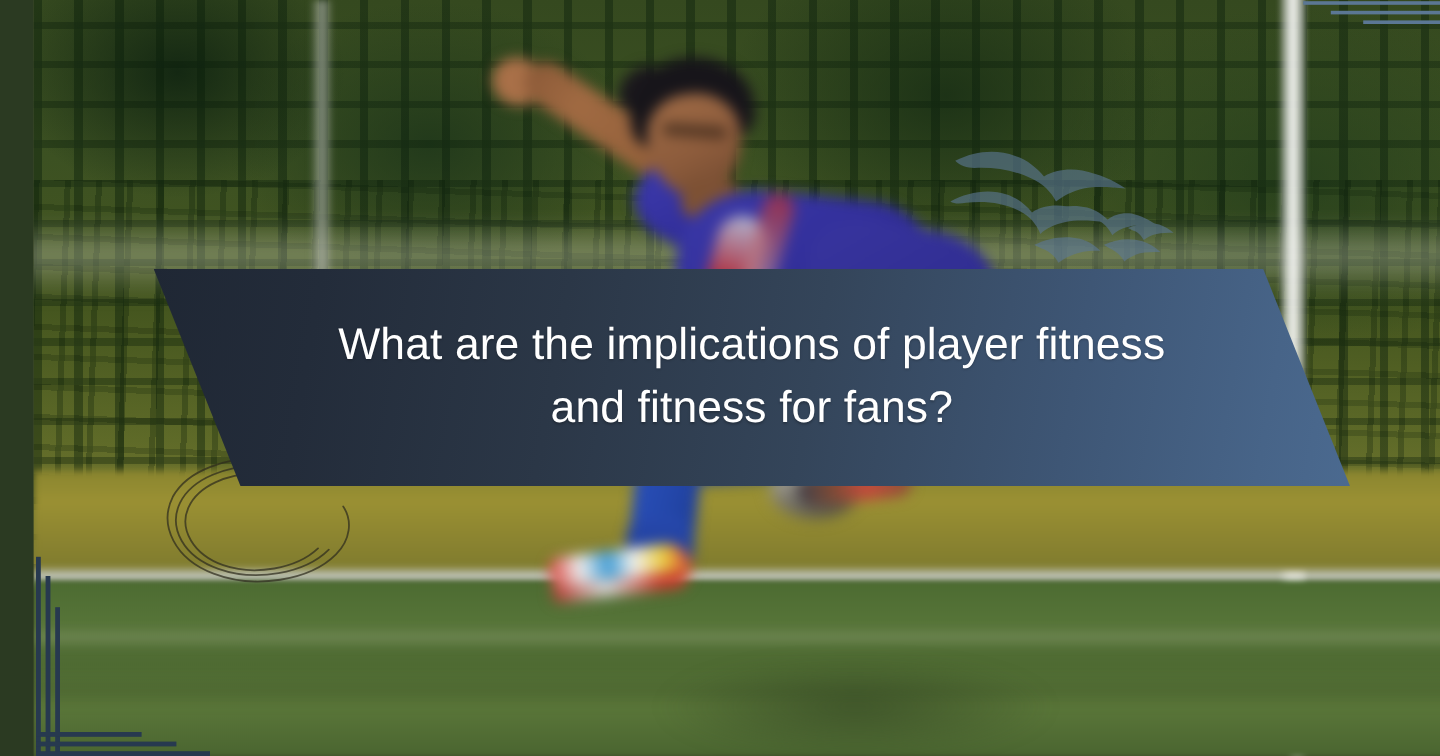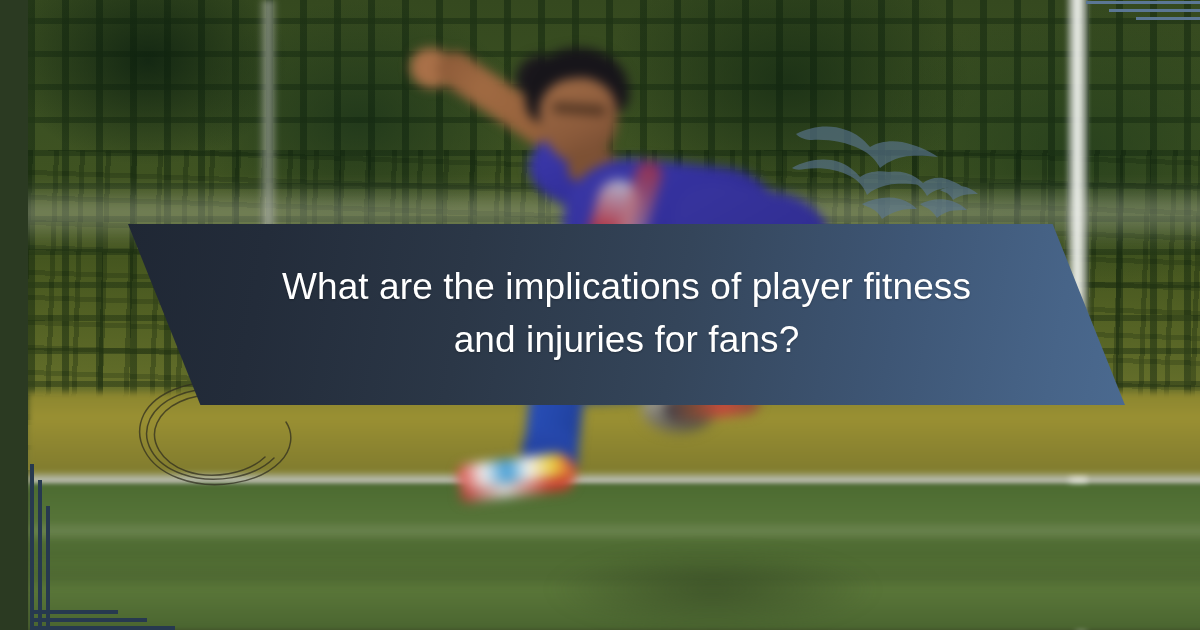--- a/index.html
+++ b/index.html
@@ -352,17 +352,17 @@
     <i class="cbl-v3"></i>
     <i class="cbl-h1"></i>
     <i class="cbl-h2"></i>
     <i class="cbl-h3"></i>
   </div>
 
   <div class="panel">
     <div class="panel-shape"></div>
     <div class="panel-text">
       <div class="quote-line">What are the implications of player fitness</div>
-      <div class="quote-line">and injuries for fans?</div>
+      <div class="quote-line">and fitness for fans?</div>
     </div>
   </div>
 
 </div>
 
 </body></html>

